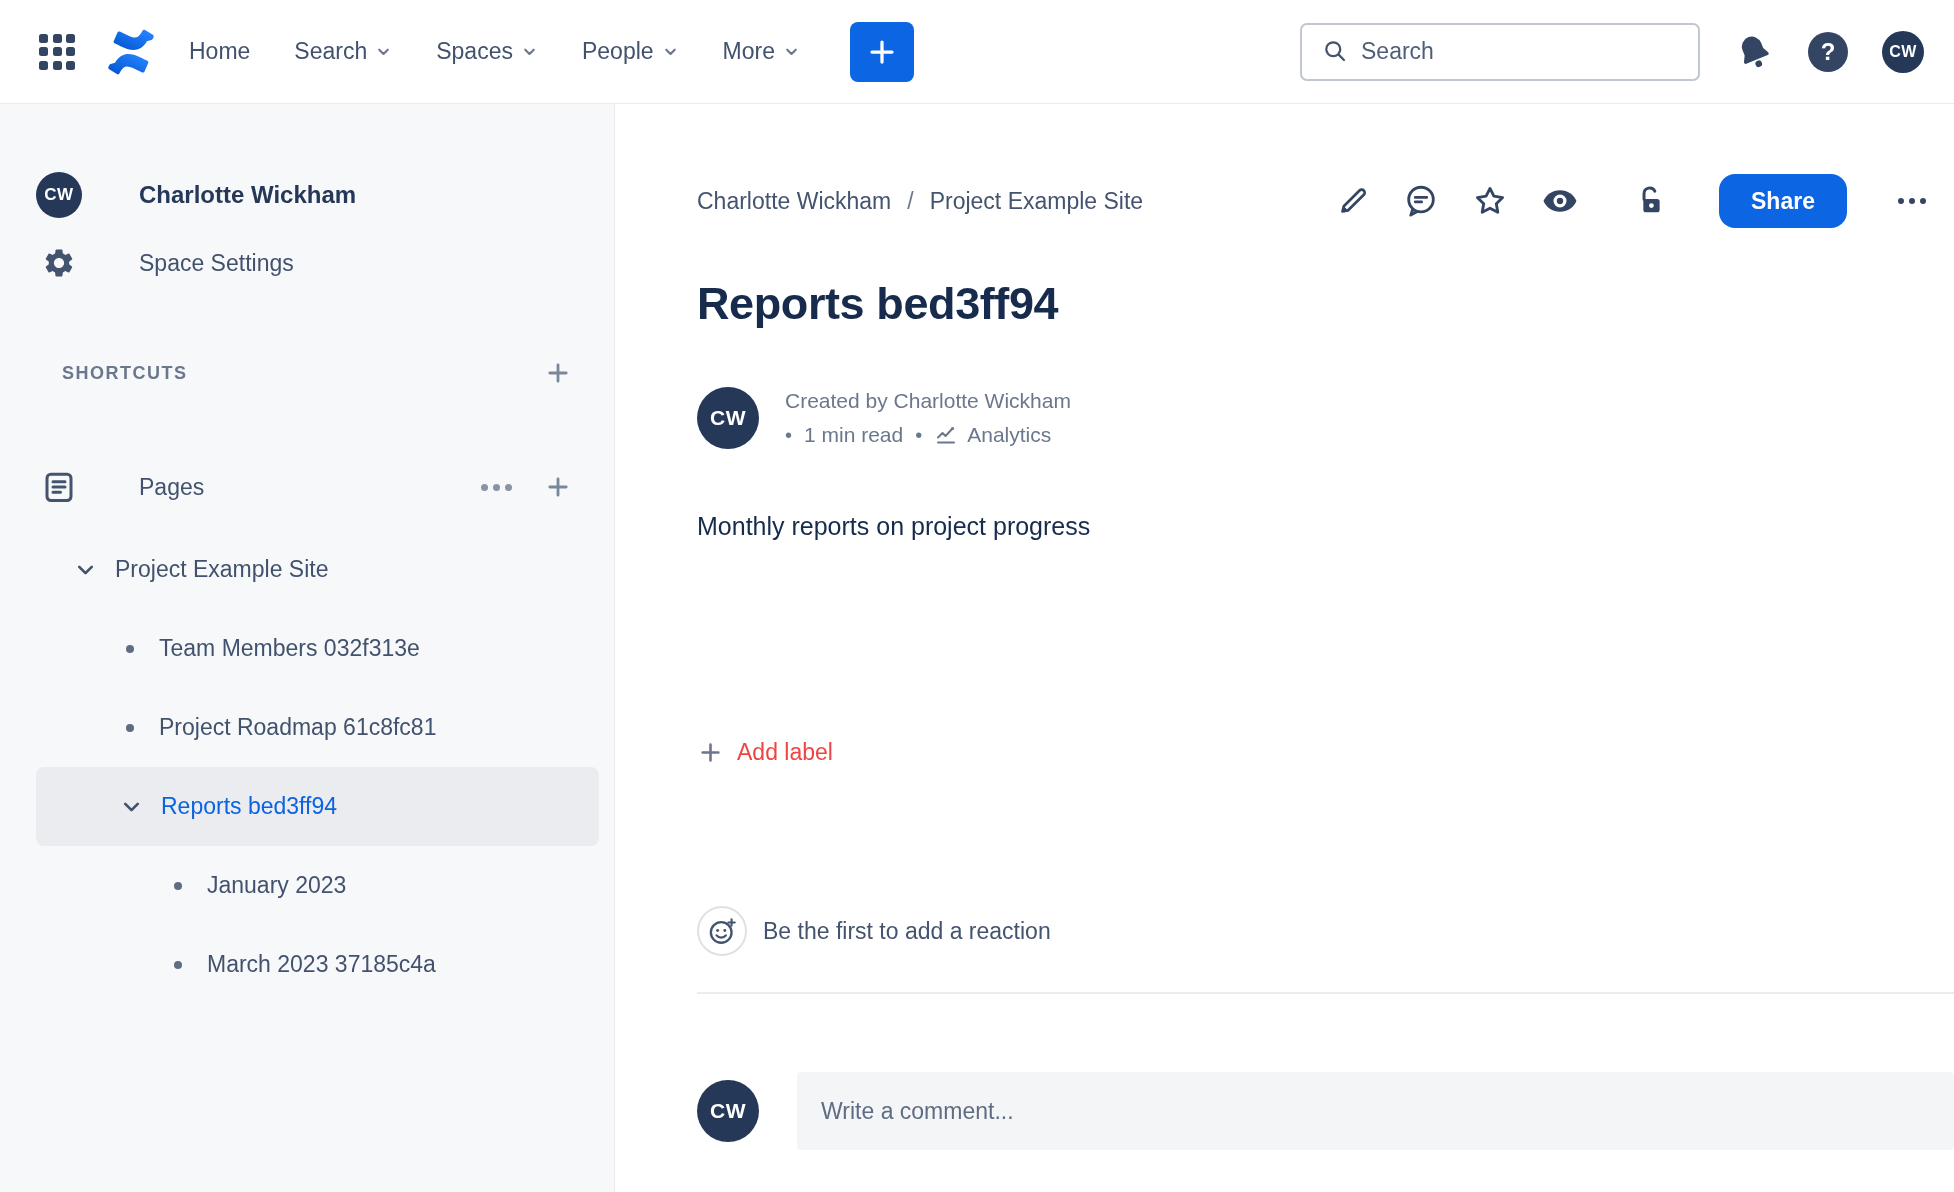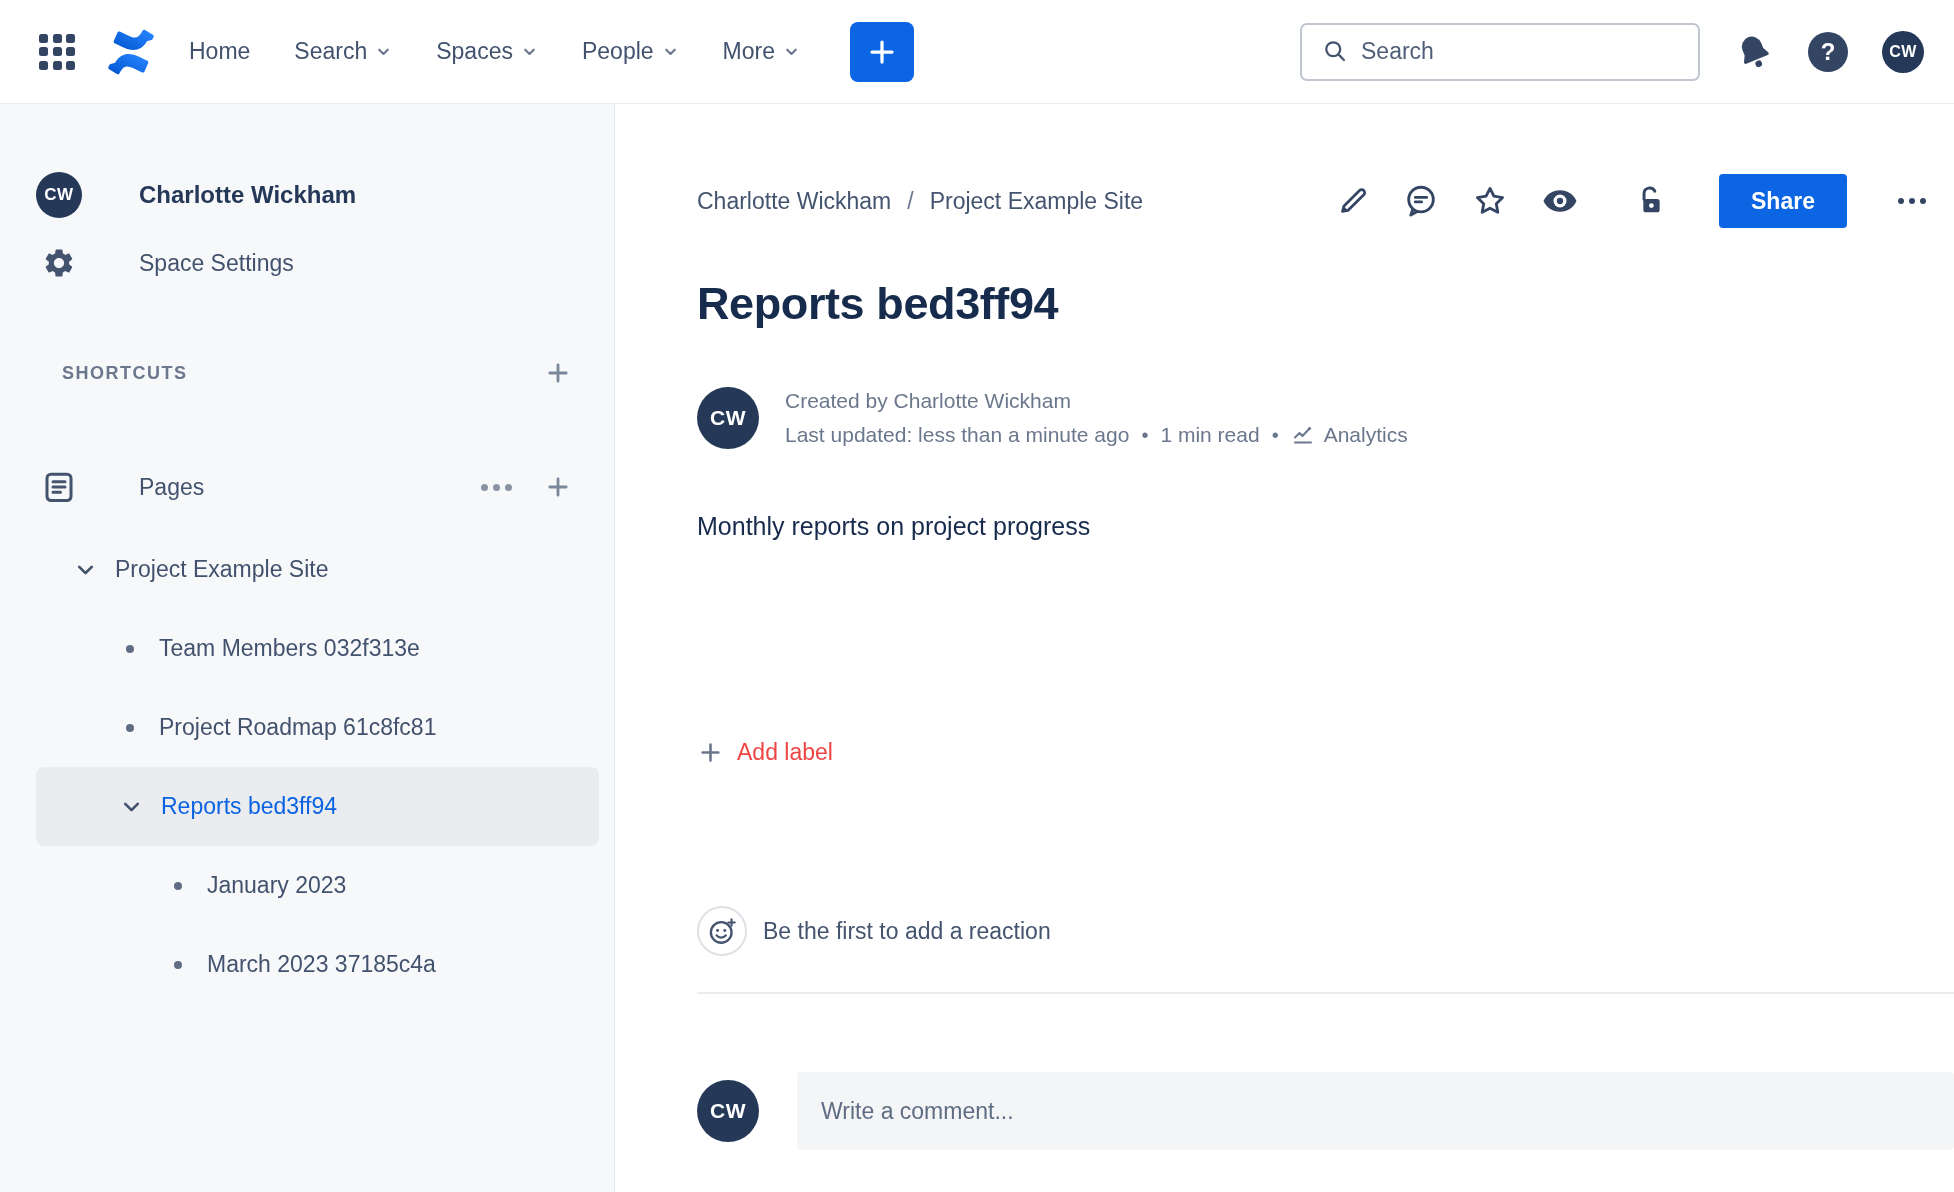--- a/index.html
+++ b/index.html
@@ -96,21 +96,21 @@
   
   .content { flex: 1; background: #fff; padding: 0 28px 0 82px; display: flex; flex-direction: column; overflow: hidden; }
   .page-header { margin-top: 66px; height: 62px; display: flex; align-items: center; justify-content: space-between; }
   .breadcrumb { display: flex; align-items: center; gap: 16px; font-size: 23px; color: #44546F; }
   .crumb { cursor: pointer; }
   .crumb-sep { color: #6B778C; }
   .actions { display: flex; align-items: center; gap: 33px; }
   .action-btn { background: none; border: none; cursor: pointer; display: flex; align-items: center; justify-content: center; }
   .action-btn.lock { margin-left: 20px; }
   .share-btn {
-    margin-left: 20px; width: 128px; height: 54px; border: none; border-radius: 4px;
+    margin-left: 20px; width: 128px; height: 54px; border: none; border-radius: 16px;
     background: #0C66E4; color: #fff; font-size: 23px; font-weight: 600; cursor: pointer;
     font-family: inherit;
   }
   .more-dots { margin-left: 18px; }
   .more-dots i { width: 6px; height: 6px; background: #344563; }
 
   .page-title { margin-top: 48px; font-size: 45px; line-height: 48px; font-weight: 600; color: #172B4D; letter-spacing: -0.4px; }
 
   .byline { margin-top: 56px; display: flex; align-items: center; }
   .avatar.byline-av { width: 62px; height: 62px; font-size: 21px; flex: 0 0 62px; }
@@ -372,21 +372,20 @@
         </div>
       </div>
 
       <h1 class="page-title">Reports bed3ff94</h1>
 
       <div class="byline">
         <span class="avatar byline-av">CW</span>
         <div class="byline-text">
           <div>Created by Charlotte Wickham</div>
           <div class="byline-meta">
-            <span>Last updated: less than a minute ago</span>
             <span class="meta-dot">•</span>
             <span>1 min read</span>
             <span class="meta-dot">•</span>
             <span class="analytics">
               <svg width="24" height="24" viewBox="0 0 24 24">
                 <path d="M4 14.5l4.5-4.5 3 3 7-7.5" fill="none" stroke="#6B778C" stroke-width="2" stroke-linecap="round" stroke-linejoin="round"></path>
                 <circle cx="18.5" cy="5.5" r="1.6" fill="#6B778C"></circle>
                 <path d="M4 19.5h16" stroke="#6B778C" stroke-width="2" stroke-linecap="round"></path>
               </svg>
               <span>Analytics</span>

